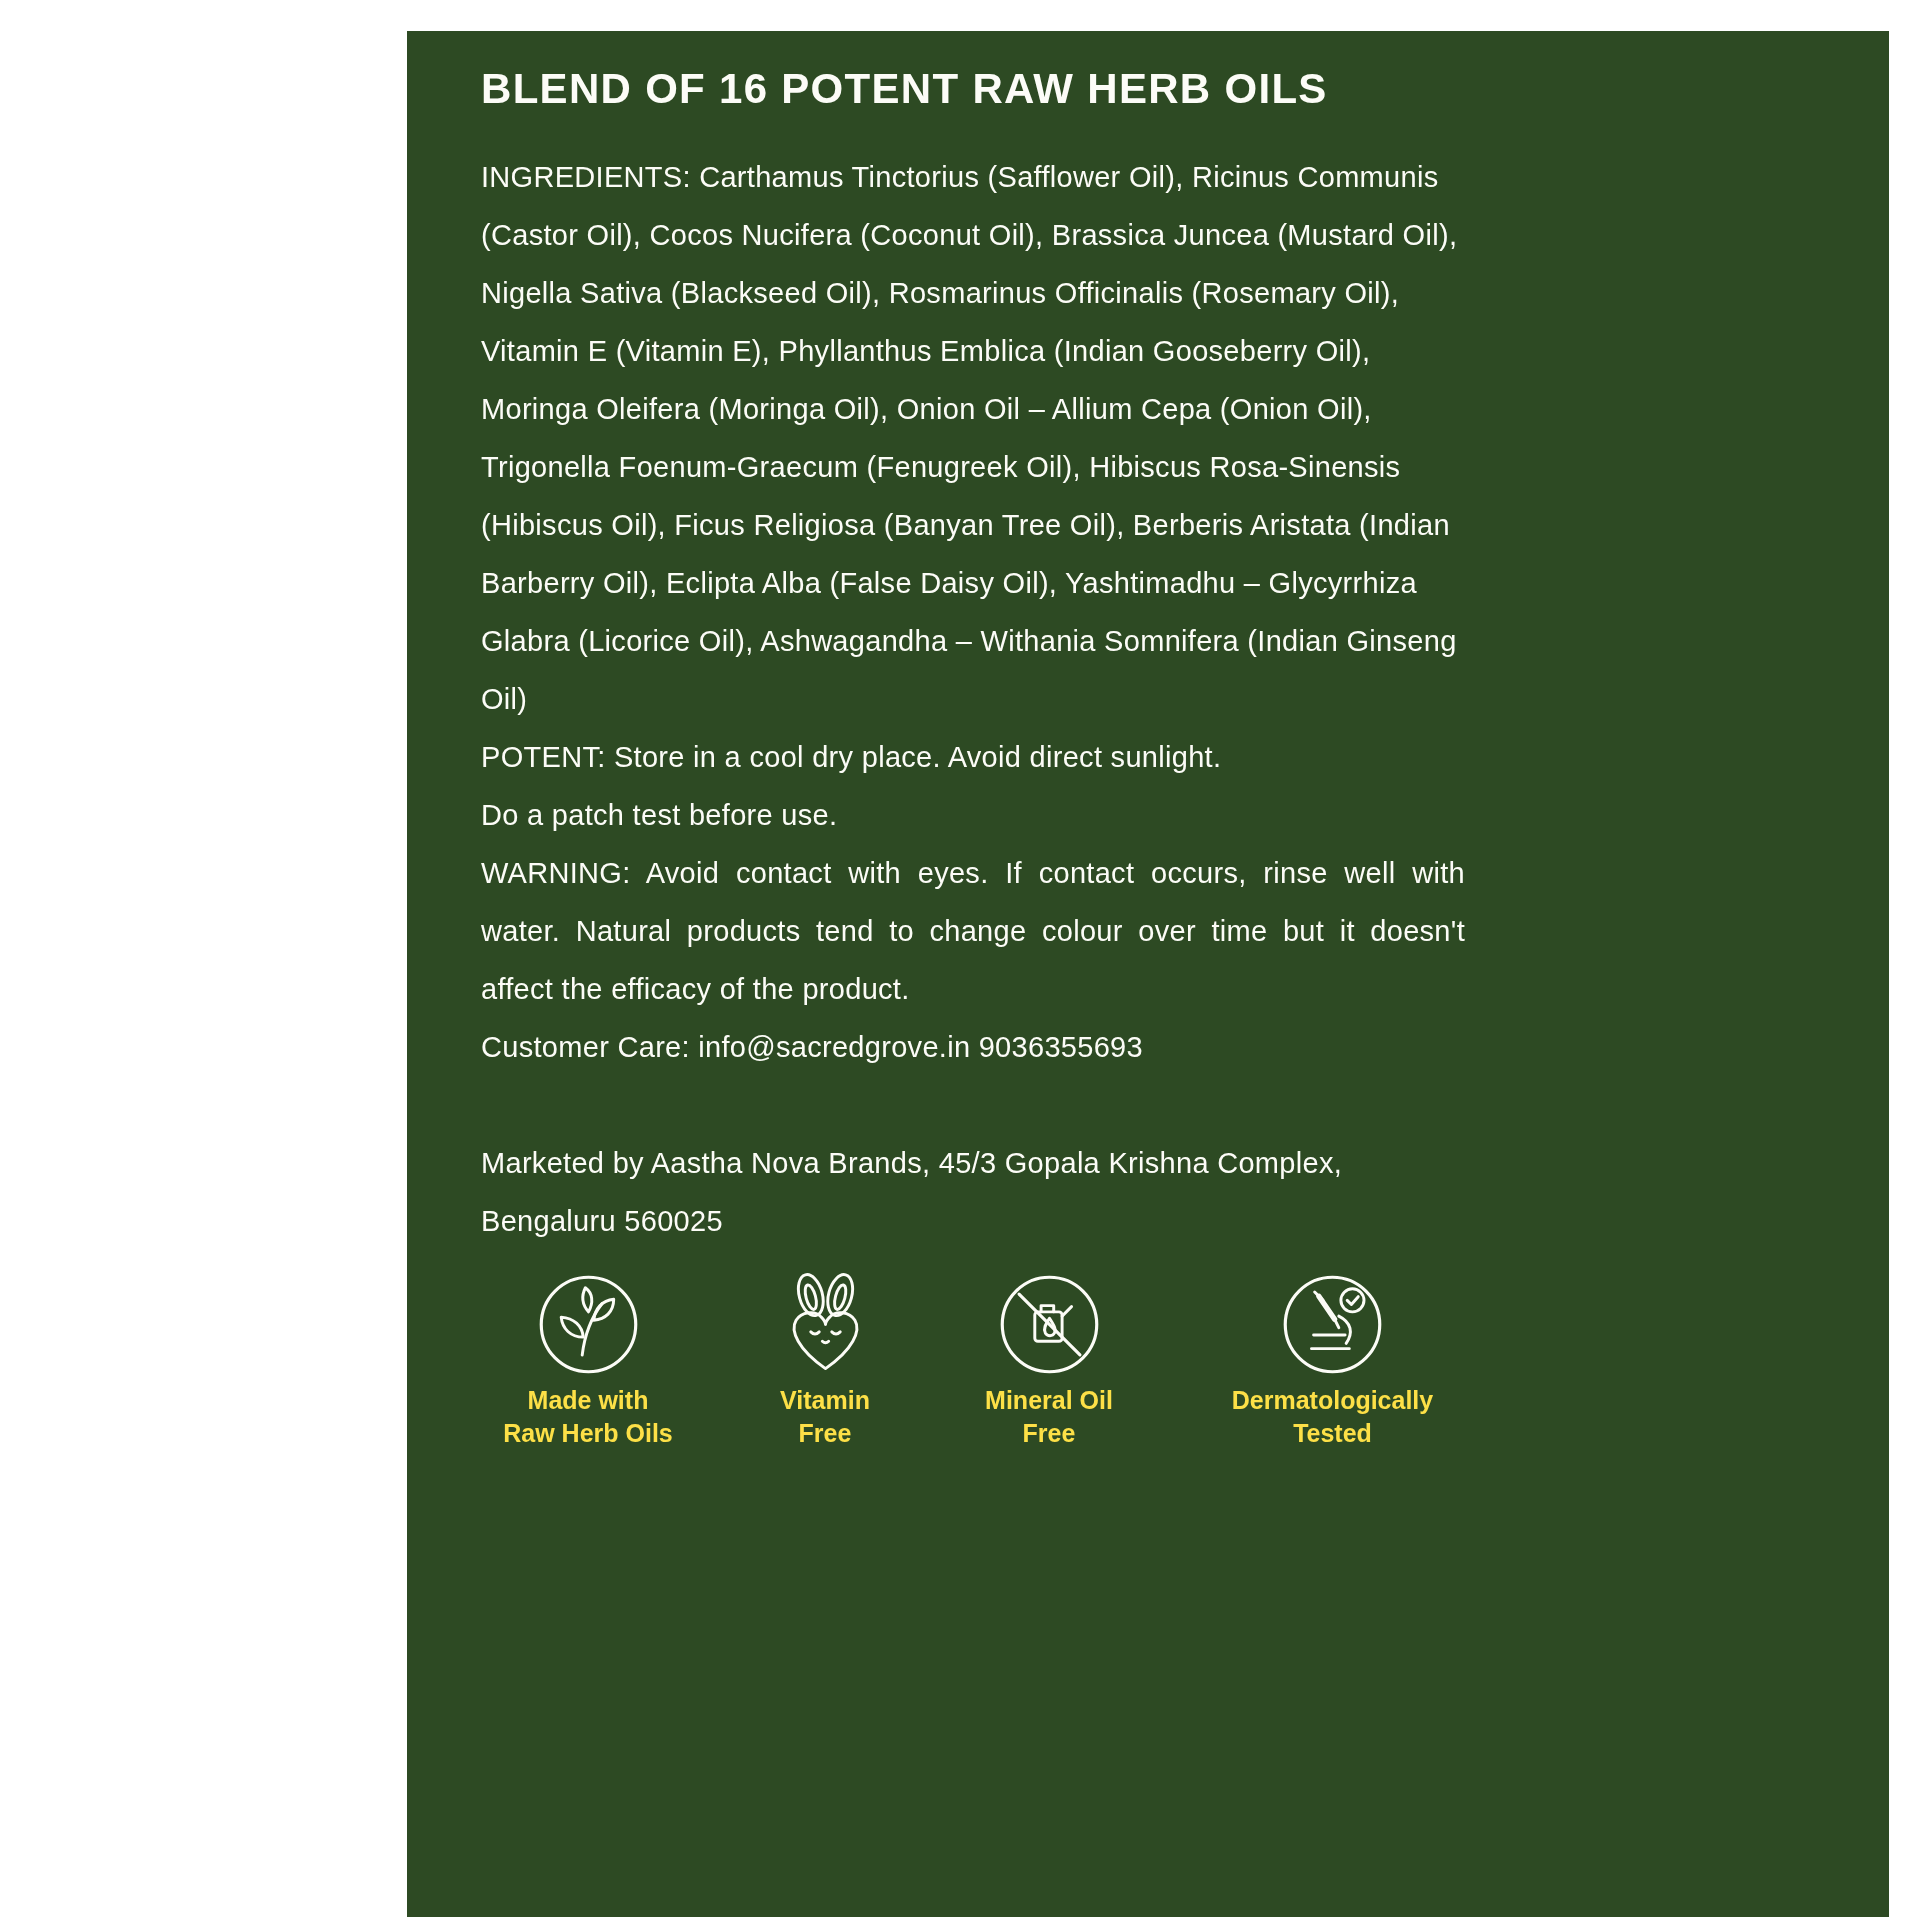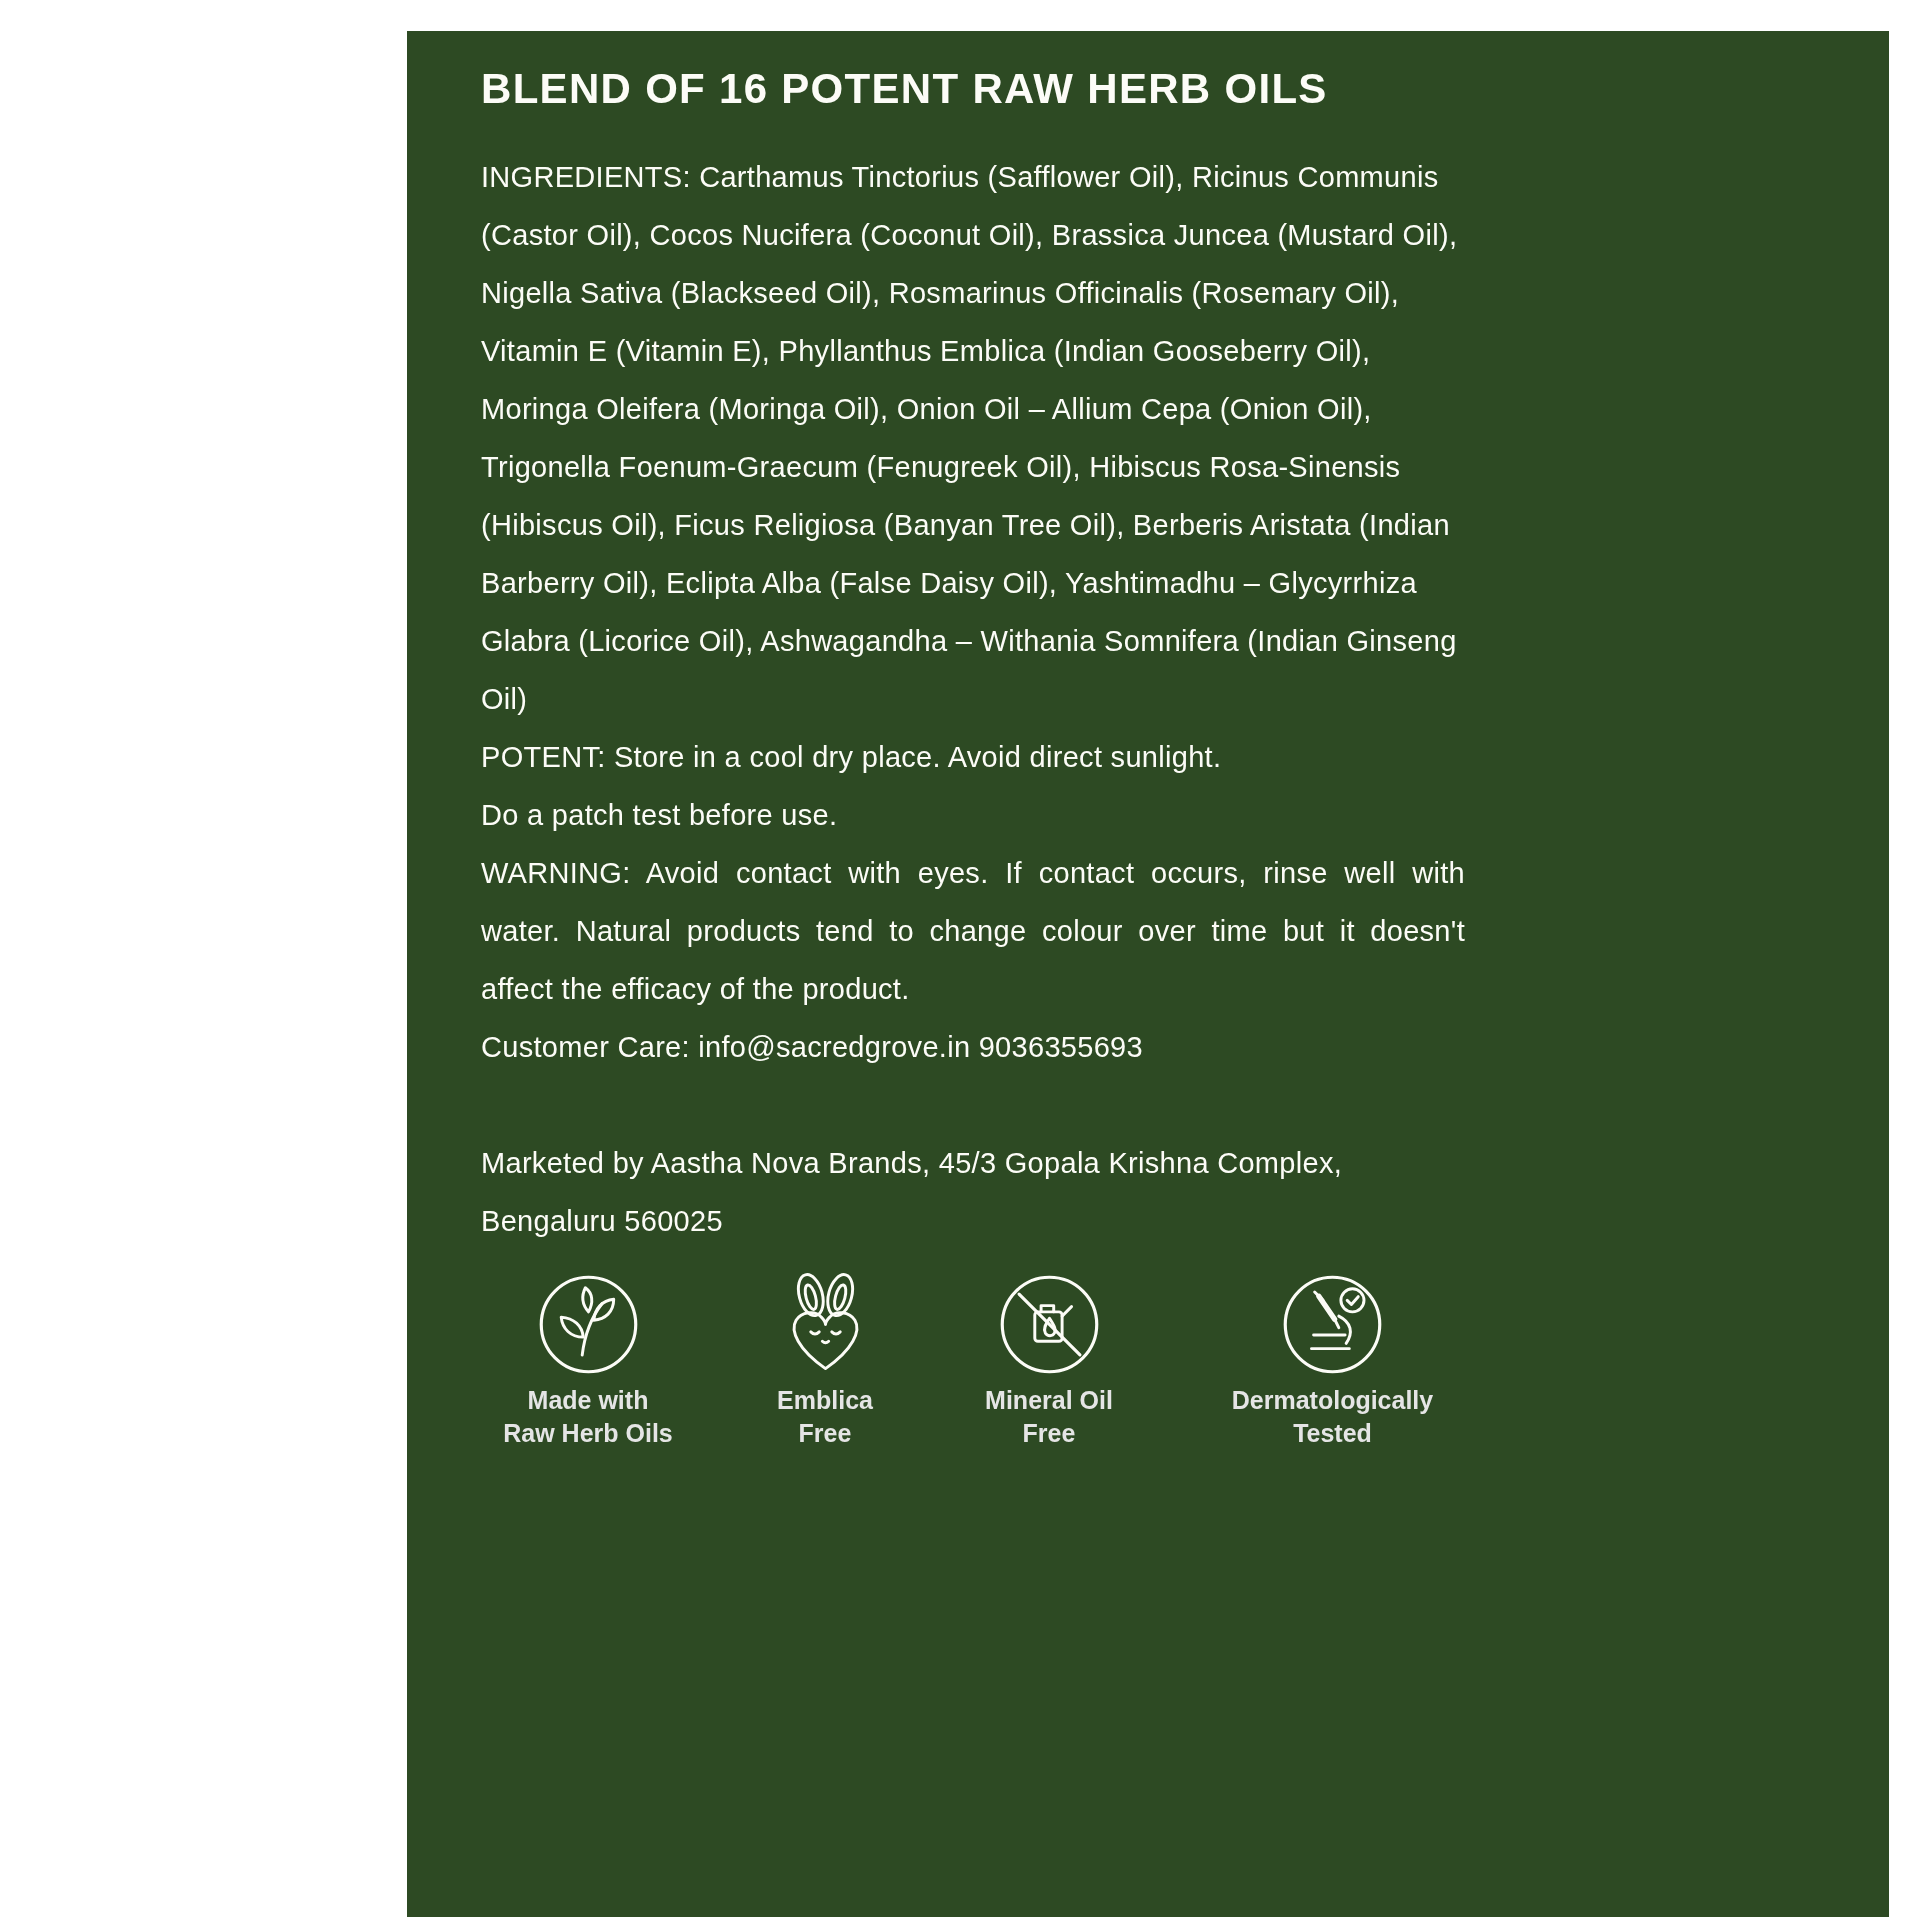--- a/index.html
+++ b/index.html
@@ -62,21 +62,21 @@
   .badge:nth-child(1) { width: 214px; }
   .badge:nth-child(2) { width: 146px; }
   .badge:nth-child(3) { width: 188px; }
   .badge:nth-child(4) { width: 265px; }
   .badge svg { display: block; }
   .badge-label {
     font-size: 25px;
     font-weight: 700;
     line-height: 33px;
     margin-top: 6.8px;
-    color: #e5e5e5;
+    color: #fde047;
   }
 </style>
 </head>
 <body>
 
 <div class="page">
   <div class="panel">
     <div class="content">
 
       <h1 class="title">BLEND OF 16 POTENT RAW HERB OILS</h1>
@@ -130,21 +130,21 @@
             <ellipse cx="36" cy="22" rx="11" ry="20" transform="rotate(-15 36 22)"></ellipse>
             <ellipse cx="64" cy="22" rx="11" ry="20" transform="rotate(15 64 22)"></ellipse>
             <ellipse cx="36" cy="24" rx="4.5" ry="12" transform="rotate(-15 36 24)"></ellipse>
             <ellipse cx="64" cy="24" rx="4.5" ry="12" transform="rotate(15 64 24)"></ellipse>
             <path d="M50 92 C24 74 16 56 22 46 C27 38 40 36 46 43 C48 45 50 48 50 50 C50 48 52 45 54 43 C60 36 73 38 78 46 C84 56 76 74 50 92 Z"></path>
             <path d="M36 57 Q40 61 44 57"></path>
             <path d="M56 57 Q60 61 64 57"></path>
             <path d="M47 66 Q50 69 53 66"></path>
           </svg>
           <div class="badge-label">
-            <div>Emblica</div>
+            <div>Vitamin</div>
             <div>Free</div>
           </div>
         </div>
 
         <div class="badge">
           <svg width="105" height="105" viewBox="0 0 100 100" fill="none" stroke="#FCFCF7" stroke-width="2.8" stroke-linecap="round" stroke-linejoin="round">
             <circle cx="50" cy="50" r="45" stroke-width="3"></circle>
             <rect x="36" y="38" width="26" height="28" rx="3"></rect>
             <path d="M42 38 V32 H54 V38"></path>
             <path d="M62 42 L71 33"></path>

